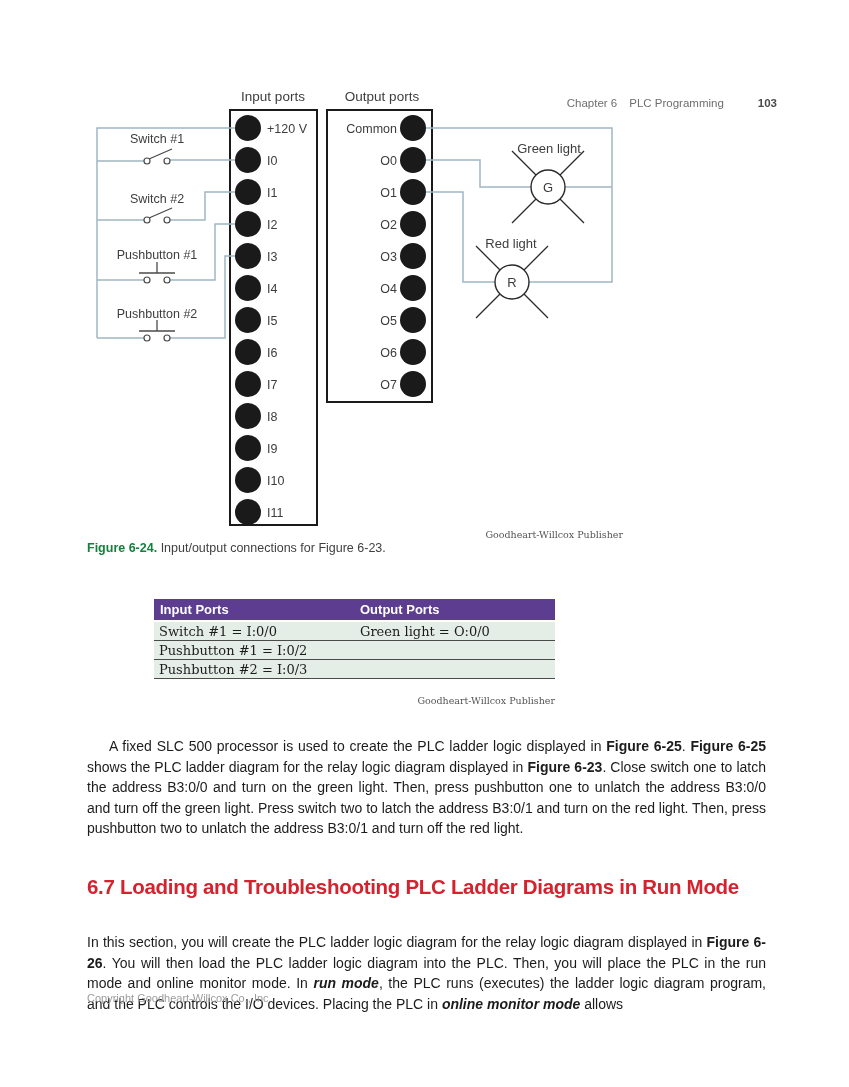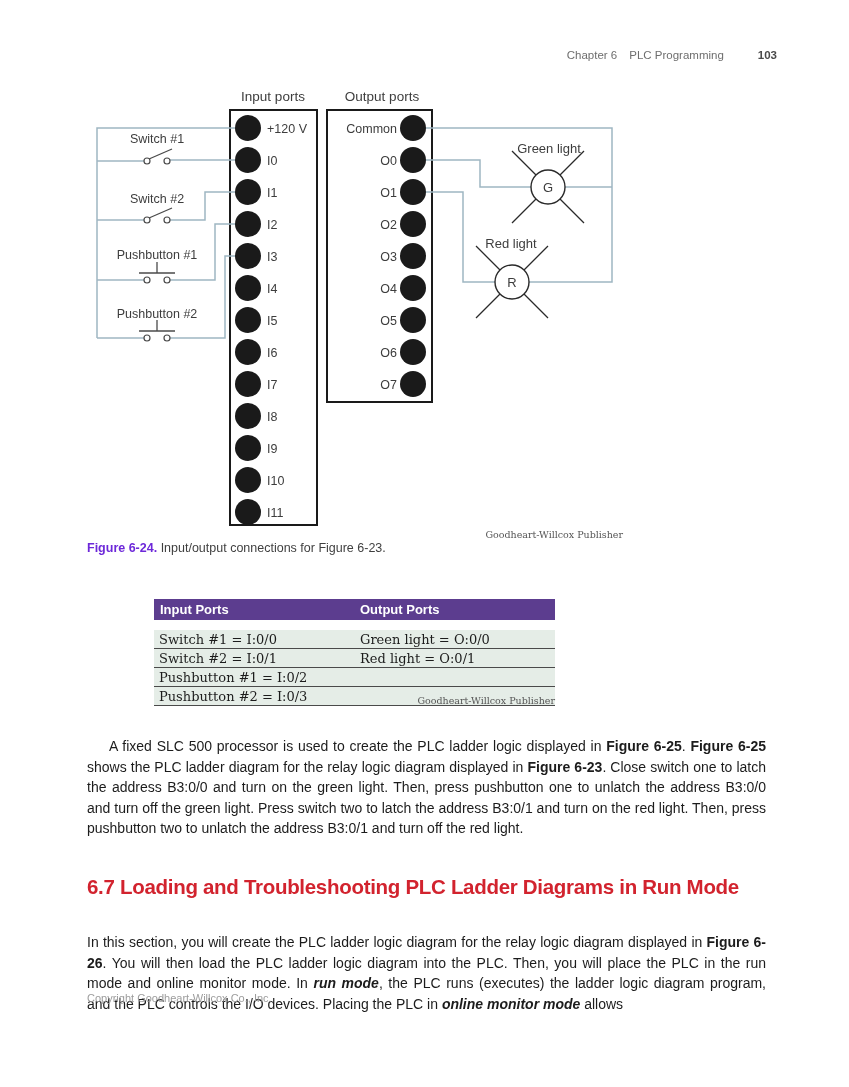--- a/index.html
+++ b/index.html
@@ -8,21 +8,21 @@
     position:relative; width:845px; height:1087px; background:#ffffff;
     font-family:"Liberation Sans", sans-serif; overflow:hidden;
   }
   
   .running-head {
     position:absolute; top:49px; left:0; width:777px;
     display:flex; justify-content:flex-end; align-items:baseline;
     font-size:11.5px; color:#6e6e6e;
   }
   .running-head .chap { margin-right:12px; }
-  .running-head .pagenum { margin-left:34px; font-weight:bold; color:#4a4a4a; }
+  .running-head .pagenum { margin-left:34px; font-weight:bold; color:#4a4a4a;margin-top:48px; }
 
   
   .diagram { position:absolute; left:85px; top:85px; }
   .wire   { stroke:#9fb6c2; stroke-width:1.5; fill:none; }
   .box    { fill:#ffffff; stroke:#1a1a1a; stroke-width:2; }
   .port   { fill:#1a1a1a; }
   .sym    { stroke:#4a4a4a; stroke-width:1.3; fill:none; }
   .term   { fill:#ffffff; stroke:#4a4a4a; stroke-width:1.2; }
   .lamp   { fill:#ffffff; stroke:#2a2a2a; stroke-width:1.4; }
   .ray    { stroke:#2a2a2a; stroke-width:1.3; }
@@ -31,29 +31,29 @@
   .llabel { font:13px "Liberation Sans", sans-serif; fill:#3d3d3d; }
   .mid    { text-anchor:middle; }
   .end    { text-anchor:end; }
 
   .credit {
     position:absolute; font-family:"DejaVu Serif", serif; 
     font-size:9.5px; color:#555555; text-align:right;
   }
   .fig-credit { top:529px; left:395px; width:228px; }
   .caption { position:absolute; font-size:12.5px; color:#3f3f3f; }
-  .cap-label { font-weight:bold; color:#6d28d9; }
+  .cap-label { font-weight:bold; color:#15803d; }
   .fig-caption { left:87px; top:541px; }
 
   
   .gw-table { position:absolute; left:154px; top:599px; width:401px; }
   .gw-thead { display:flex; background:#5c3d8f; height:21px; align-items:center; }
   .gw-th { color:#ffffff; font-weight:bold; font-size:13px; }
   .gw-th.c1 { width:206px; padding-left:6px; }
-  .gw-tbody { margin-top:10px; }
+  .gw-tbody { margin-top:2px; }
   .gw-tr { display:flex; height:19px; align-items:center; background:#e5ede7;
            border-bottom:1px solid #4a4a4a; }
   .gw-td { font-family:"DejaVu Serif", serif; font-size:13px; color:#1c1c1c; }
   .gw-td.c1 { width:206px; padding-left:5px; }
   .tbl-credit { top:695px; left:154px; width:401px; }
   .tbl-caption { left:154px; top:708px; width:420px; }
 
   
   .para {
     position:absolute; left:87px; width:679px;
@@ -228,24 +228,20 @@
     <div class="gw-thead">
       <div class="gw-th c1">Input Ports</div>
       <div class="gw-th c2">Output Ports</div>
     </div>
     <div class="gw-tbody">
       <div class="gw-tr">
         <div class="gw-td c1">Switch #1 = I:0/0</div>
         <div class="gw-td c2">Green light = O:0/0</div>
       </div>
       <div class="gw-tr">
-        <div class="gw-td c1">Switch #2 = I:0/1</div>
-        <div class="gw-td c2">Red light = O:0/1</div>
-      </div>
-      <div class="gw-tr">
         <div class="gw-td c1">Pushbutton #1 = I:0/2</div>
         <div class="gw-td c2"></div>
       </div>
       <div class="gw-tr">
         <div class="gw-td c1">Pushbutton #2 = I:0/3</div>
         <div class="gw-td c2"></div>
       </div>
     </div>
   </div>
   <div class="credit tbl-credit">Goodheart-Willcox Publisher</div>

